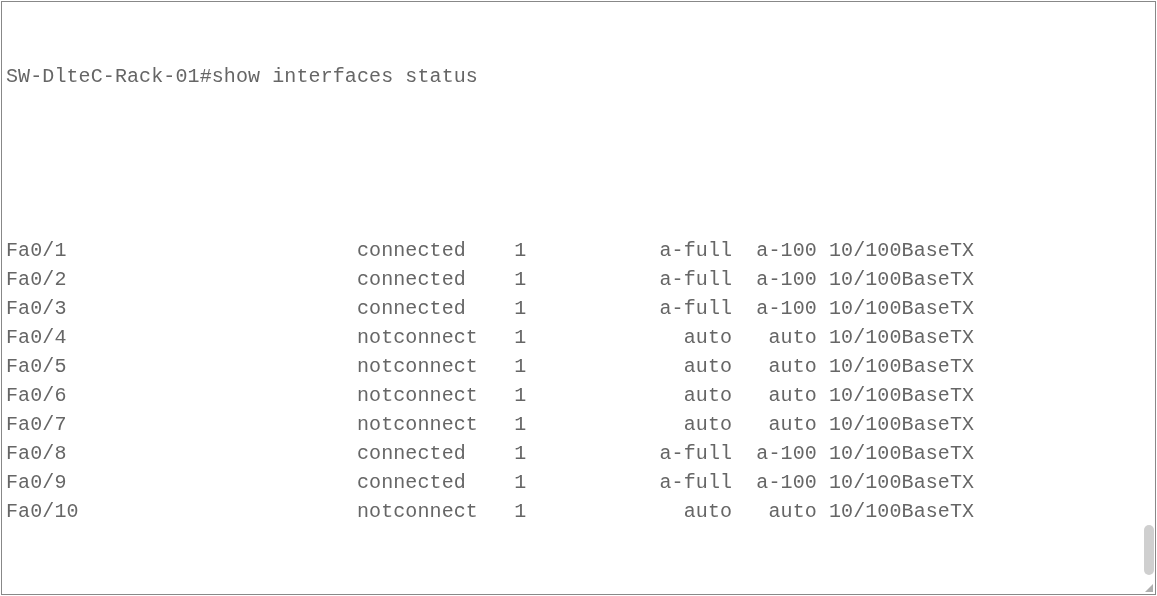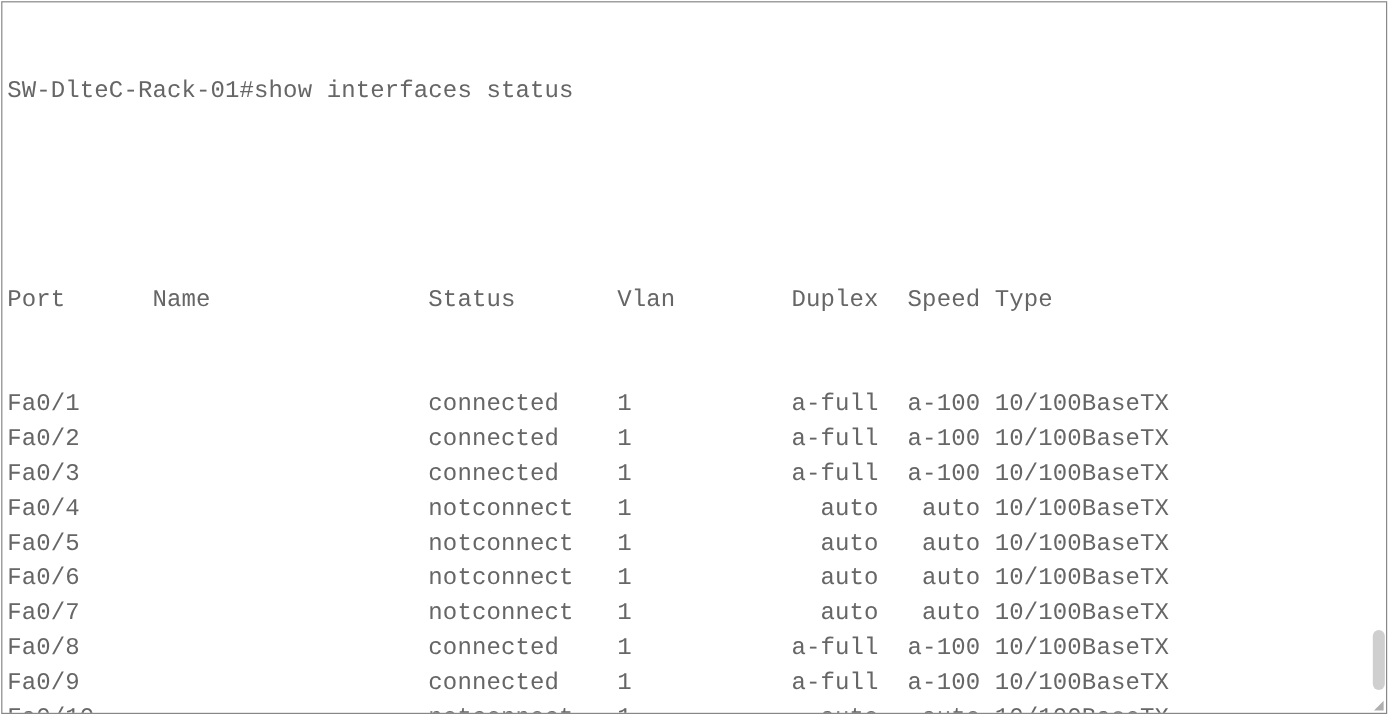--- a/index.html
+++ b/index.html
@@ -74,20 +74,19 @@
       display: block;
     }
   </style>
 </head>
 <body>
 
 <div class="terminal-window">
   <div class="terminal-content">
     <span class="prompt-line">SW-DlteC-Rack-01#show interfaces status</span>
     <span class="blank-line"> </span>
-    <span class="header-line">Port      Name               Status       Vlan        Duplex  Speed Type</span>
     <div id="rows-container"><span class="data-line">Fa0/1                        connected    1           a-full  a-100 10/100BaseTX</span><span class="data-line">Fa0/2                        connected    1           a-full  a-100 10/100BaseTX</span><span class="data-line">Fa0/3                        connected    1           a-full  a-100 10/100BaseTX</span><span class="data-line">Fa0/4                        notconnect   1             auto   auto 10/100BaseTX</span><span class="data-line">Fa0/5                        notconnect   1             auto   auto 10/100BaseTX</span><span class="data-line">Fa0/6                        notconnect   1             auto   auto 10/100BaseTX</span><span class="data-line">Fa0/7                        notconnect   1             auto   auto 10/100BaseTX</span><span class="data-line">Fa0/8                        connected    1           a-full  a-100 10/100BaseTX</span><span class="data-line">Fa0/9                        connected    1           a-full  a-100 10/100BaseTX</span><span class="data-line">Fa0/10                       notconnect   1             auto   auto 10/100BaseTX</span></div>
   </div>
   <div class="scrollbar-track">
     <div class="scrollbar-thumb"></div>
   </div>
   <div class="resize-handle"></div>
 </div>
 
 </body></html>

